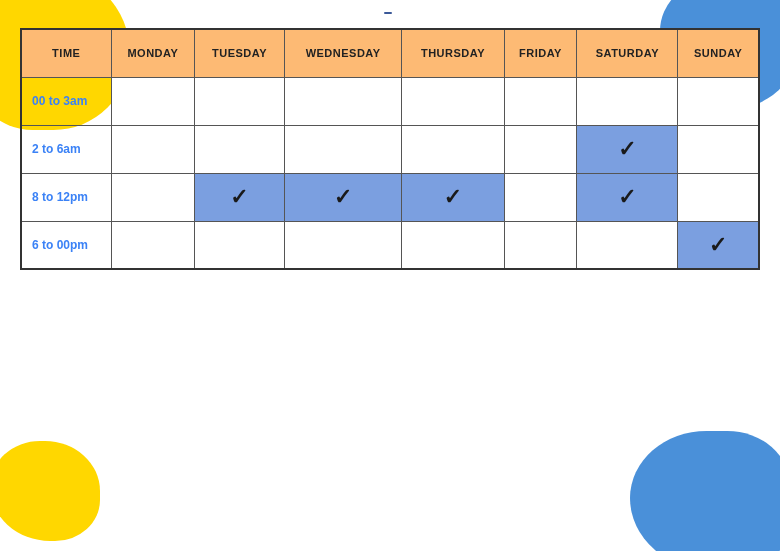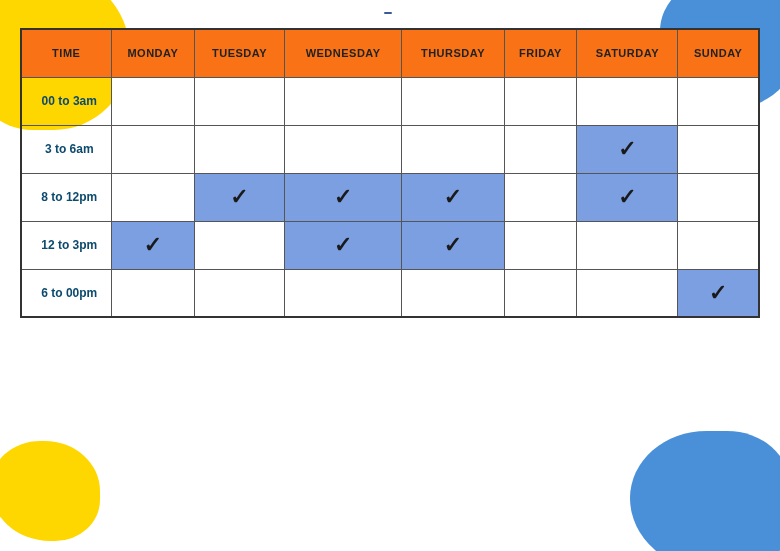--- a/index.html
+++ b/index.html
@@ -121,34 +121,34 @@
       vertical-align: middle;
       padding: 2px 4px;
       height: 48px;
     }
 
     th {
       font-size: 11px;
       font-weight: 700;
       text-transform: uppercase;
       letter-spacing: 0.5px;
-      background: #f97316;
+      background: #fdba74;
       color: #222;
     }
 
     th.time-col {
       width: 90px;
       font-size: 11px;
     }
 
     td.time-cell {
       font-size: 12px;
       font-weight: 600;
-      color: #0c4a6e;
-      text-align: center;
+      color: #3b82f6;
+      text-align: left;
       padding-left: 10px;
     }
 
     td.highlight {
       background-color: #7B9FE0;
     }
 
     td.white {
       background-color: #ffffff;
     }
@@ -195,47 +195,37 @@
             <td class="time-cell">00 to 3am</td>
             <td class="white"></td>
             <td class="white"></td>
             <td class="white"></td>
             <td class="white"></td>
             <td class="white"></td>
             <td class="white"></td>
             <td class="white"></td>
           </tr>
           <tr>
-            <td class="time-cell">3 to 6am</td>
+            <td class="time-cell">2 to 6am</td>
             <td class="white"></td>
             <td class="white"></td>
             <td class="white"></td>
             <td class="white"></td>
             <td class="white"></td>
             <td class="highlight"><span class="check">✓</span></td>
             <td class="white"></td>
           </tr>
           <tr>
             <td class="time-cell">8 to 12pm</td>
             <td class="white"></td>
             <td class="highlight"><span class="check">✓</span></td>
             <td class="highlight"><span class="check">✓</span></td>
             <td class="highlight"><span class="check">✓</span></td>
             <td class="white"></td>
             <td class="highlight"><span class="check">✓</span></td>
-            <td class="white"></td>
-          </tr>
-          <tr>
-            <td class="time-cell">12 to 3pm</td>
-            <td class="highlight"><span class="check">✓</span></td>
-            <td class="white"></td>
-            <td class="highlight"><span class="check">✓</span></td>
-            <td class="highlight"><span class="check">✓</span></td>
-            <td class="white"></td>
-            <td class="white"></td>
             <td class="white"></td>
           </tr>
           <tr>
             <td class="time-cell">6 to 00pm</td>
             <td class="white"></td>
             <td class="white"></td>
             <td class="white"></td>
             <td class="white"></td>
             <td class="white"></td>
             <td class="white"></td>

